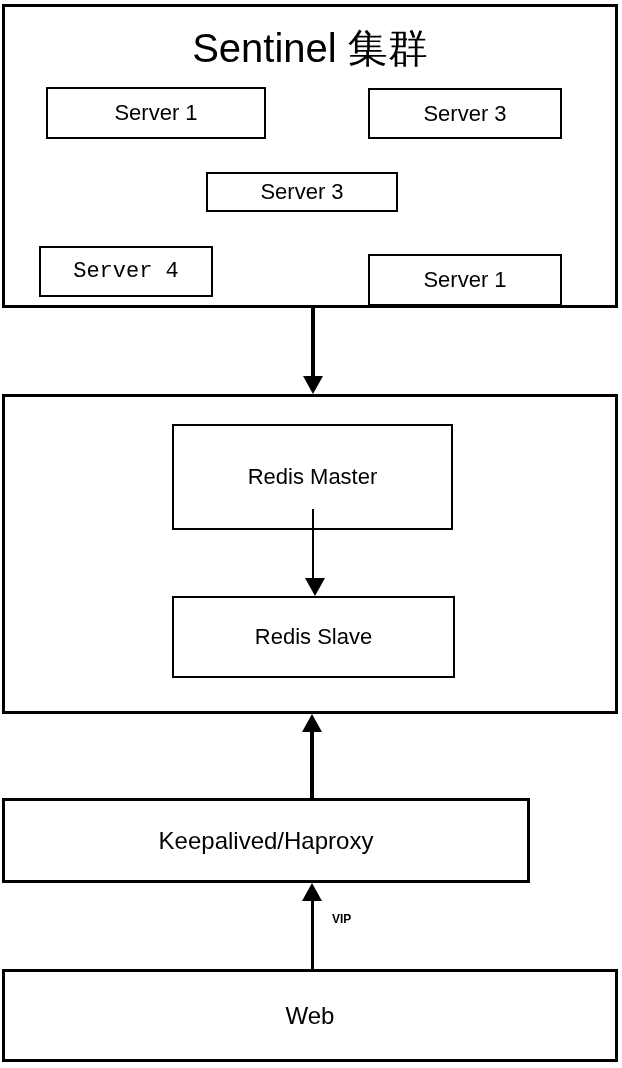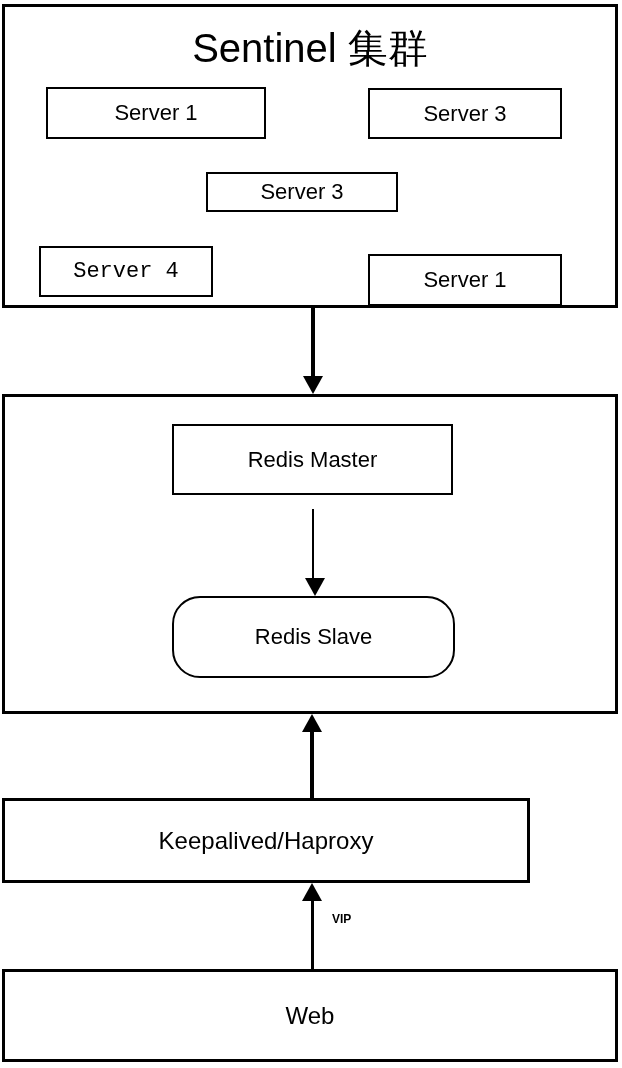--- a/index.html
+++ b/index.html
@@ -47,22 +47,22 @@
   }
   
   .sentinel-box { left: 2px; top: 4px; width: 616px; height: 304px; }
   .server-1 { left: 41px;  top: 80px;  width: 220px; height: 52px; }
   .server-2 { left: 363px; top: 81px;  width: 194px; height: 51px; }
   .server-3 { left: 201px; top: 165px; width: 192px; height: 40px; }
   .server-4 { left: 34px;  top: 239px; width: 174px; height: 51px; font-family: Liberation Mono, monospace; }
   .server-5 { left: 363px; top: 247px; width: 194px; height: 52px; }
   
   .redis-box    { left: 2px;   top: 394px; width: 616px; height: 320px; }
-  .redis-master { left: 172px; top: 424px; width: 281px; height: 71px; }
-  .redis-slave  { left: 172px; top: 596px; width: 283px; height: 82px; border-radius: 28px; }
+  .redis-master { left: 172px; top: 424px; width: 281px; height: 106px; }
+  .redis-slave  { left: 172px; top: 596px; width: 283px; height: 82px; }
   
   .proxy-box { left: 2px; top: 798px; width: 528px; height: 85px; }
   .web-box   { left: 2px; top: 969px; width: 616px; height: 93px; }
   
   .arrow-line {
     position: absolute;
     background: #000000;
   }
   .arrow-head {
     position: absolute;

